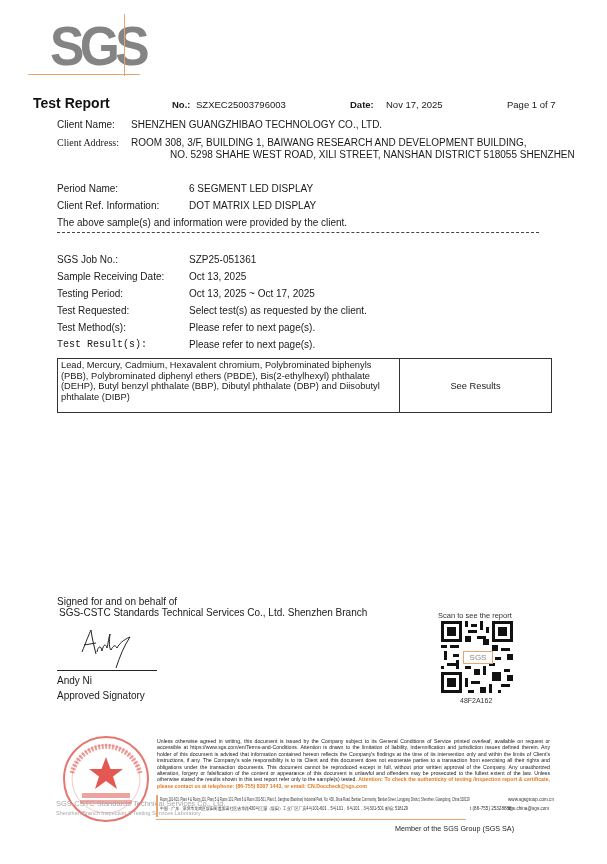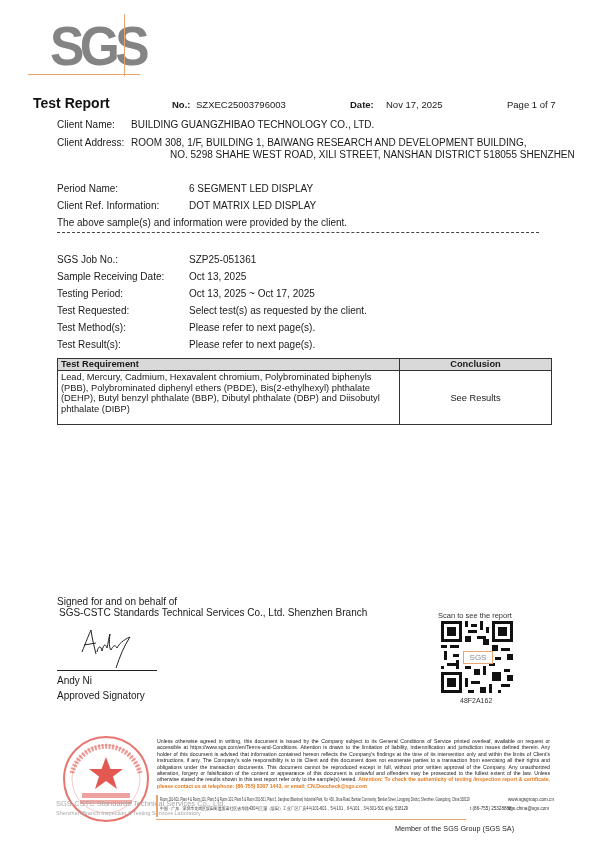--- a/index.html
+++ b/index.html
@@ -70,51 +70,47 @@
 </div>
 
 <div class="abs hdr-title">Test Report</div>
 <div class="abs hdr-no-label">No.:</div>
 <div class="abs hdr-no-val">SZXEC25003796003</div>
 <div class="abs hdr-date-label">Date:</div>
 <div class="abs hdr-date-val">Nov 17, 2025</div>
 <div class="abs hdr-page">Page 1 of 7</div>
 
 <div class="abs txt" style="left:57px; top:119px;">Client Name:</div>
-<div class="abs txt" style="left:131px; top:119px;">BUILDING GUANGZHIBAO TECHNOLOGY CO., LTD.</div>
-<div class="abs txt" style="left:57px; top:137px;">Client Address:</div>
-<div class="abs txt" style="left:131px; top:137px;">ROOM 308, 1/F, BUILDING 1, BAIWANG RESEARCH AND DEVELOPMENT BUILDING,</div>
+<div class="abs txt" style="left:131px; top:119px;">SHENZHEN GUANGZHIBAO TECHNOLOGY CO., LTD.</div>
+<div class="abs txt" style="left:57px; top:137px;font-family:Liberation Serif, serif;">Client Address:</div>
+<div class="abs txt" style="left:131px; top:137px;">ROOM 308, 3/F, BUILDING 1, BAIWANG RESEARCH AND DEVELOPMENT BUILDING,</div>
 <div class="abs txt" style="left:131px; top:149px;padding-left:39px;">NO. 5298 SHAHE WEST ROAD, XILI STREET, NANSHAN DISTRICT 518055 SHENZHEN</div>
 
 <div class="abs txt" style="left:57px; top:183px;">Period Name:</div>
 <div class="abs txt" style="left:189px; top:183px;">6 SEGMENT LED DISPLAY</div>
 <div class="abs txt" style="left:57px; top:200px;">Client Ref. Information:</div>
 <div class="abs txt" style="left:189px; top:200px;">DOT MATRIX LED DISPLAY</div>
 <div class="abs txt" style="left:57px; top:217px;">The above sample(s) and information were provided by the client.</div>
 <div class="abs dash"></div>
 
 <div class="abs txt" style="left:57px; top:254px;">SGS Job No.:</div>
 <div class="abs txt" style="left:189px; top:254px;">SZP25-051361</div>
 <div class="abs txt" style="left:57px; top:271px;">Sample Receiving Date:</div>
 <div class="abs txt" style="left:189px; top:271px;">Oct 13, 2025</div>
 <div class="abs txt" style="left:57px; top:288px;text-align:center;">Testing Period:</div>
 <div class="abs txt" style="left:189px; top:288px;">Oct 13, 2025 ~ Oct 17, 2025</div>
 <div class="abs txt" style="left:57px; top:305px;">Test Requested:</div>
 <div class="abs txt" style="left:189px; top:305px;">Select test(s) as requested by the client.</div>
 <div class="abs txt" style="left:57px; top:322px;">Test Method(s):</div>
 <div class="abs txt" style="left:189px; top:322px;">Please refer to next page(s).</div>
-<div class="abs txt" style="left:57px; top:339px;">Test Result(s):</div>
+<div class="abs txt" style="left:57px; top:339px;font-family:Liberation Mono, monospace;">Test Result(s):</div>
 <div class="abs txt" style="left:189px; top:339px;">Please refer to next page(s).</div>
 
 <table class="req">
   <tbody>
-      <tr>
-    <th>Test Requirement</th>
-    <th class="concl">Conclusion</th>
-  </tr>
   <tr>
     <td class="reqtxt">Lead, Mercury, Cadmium, Hexavalent chromium, Polybrominated biphenyls (PBB), Polybrominated diphenyl ethers (PBDE), Bis(2-ethylhexyl) phthalate (DEHP), Butyl benzyl phthalate (BBP), Dibutyl phthalate (DBP) and Diisobutyl phthalate (DIBP)</td>
     <td class="concl">See Results</td>
   </tr>
 </tbody>
   </table>
 
 <div class="abs txt" style="left:57px; top:596px;">Signed for and on behalf of</div>
 <div class="abs txt" style="left:59px; top:607px;">SGS-CSTC Standards Technical Services Co., Ltd. Shenzhen Branch</div>
 <svg class="abs sig-svg" width="60" height="46" viewBox="0 0 60 46">

